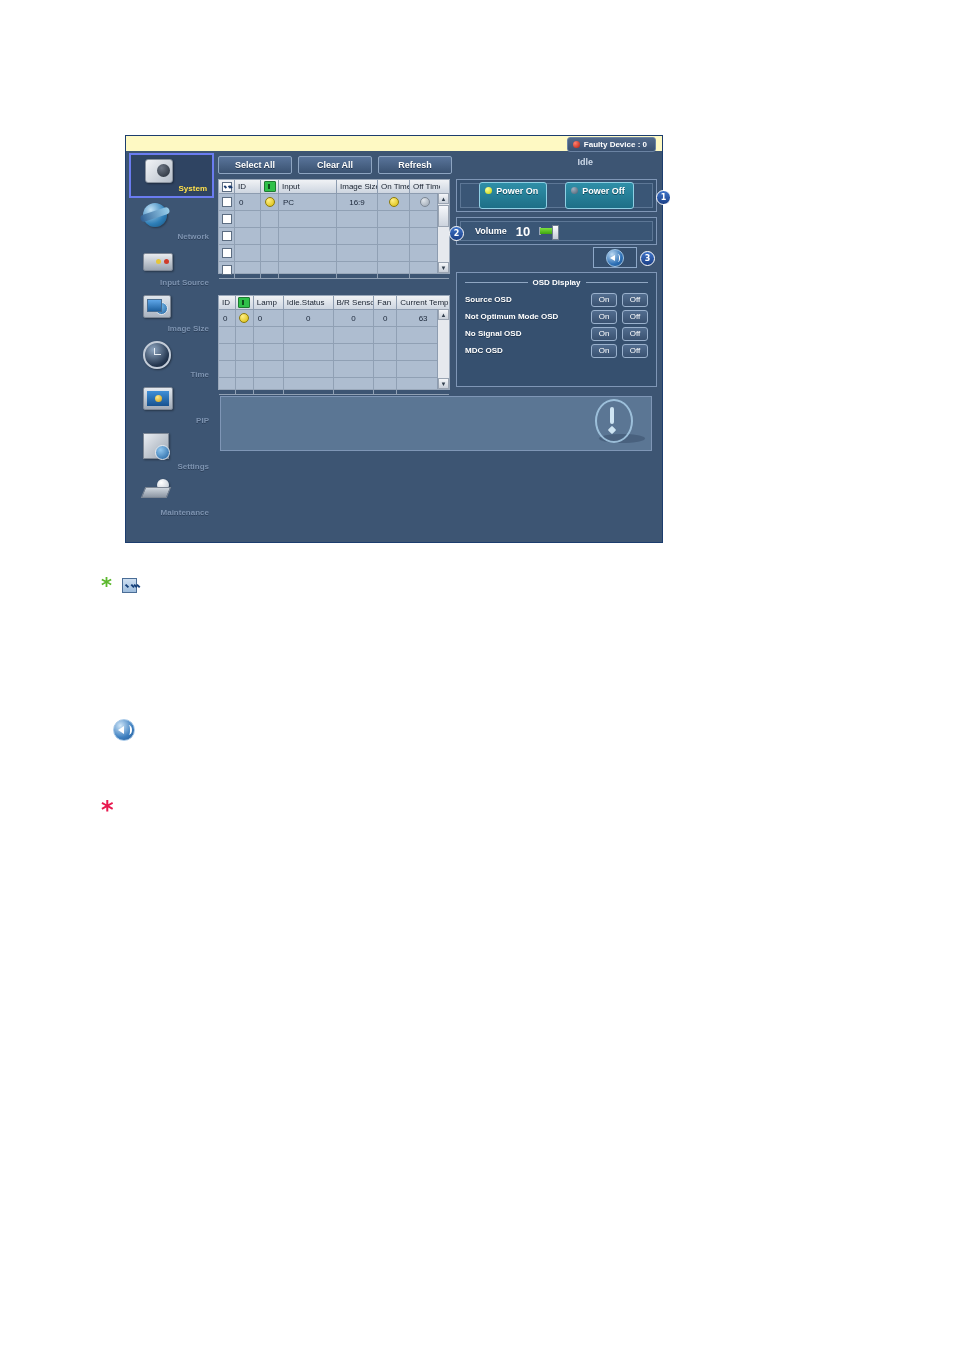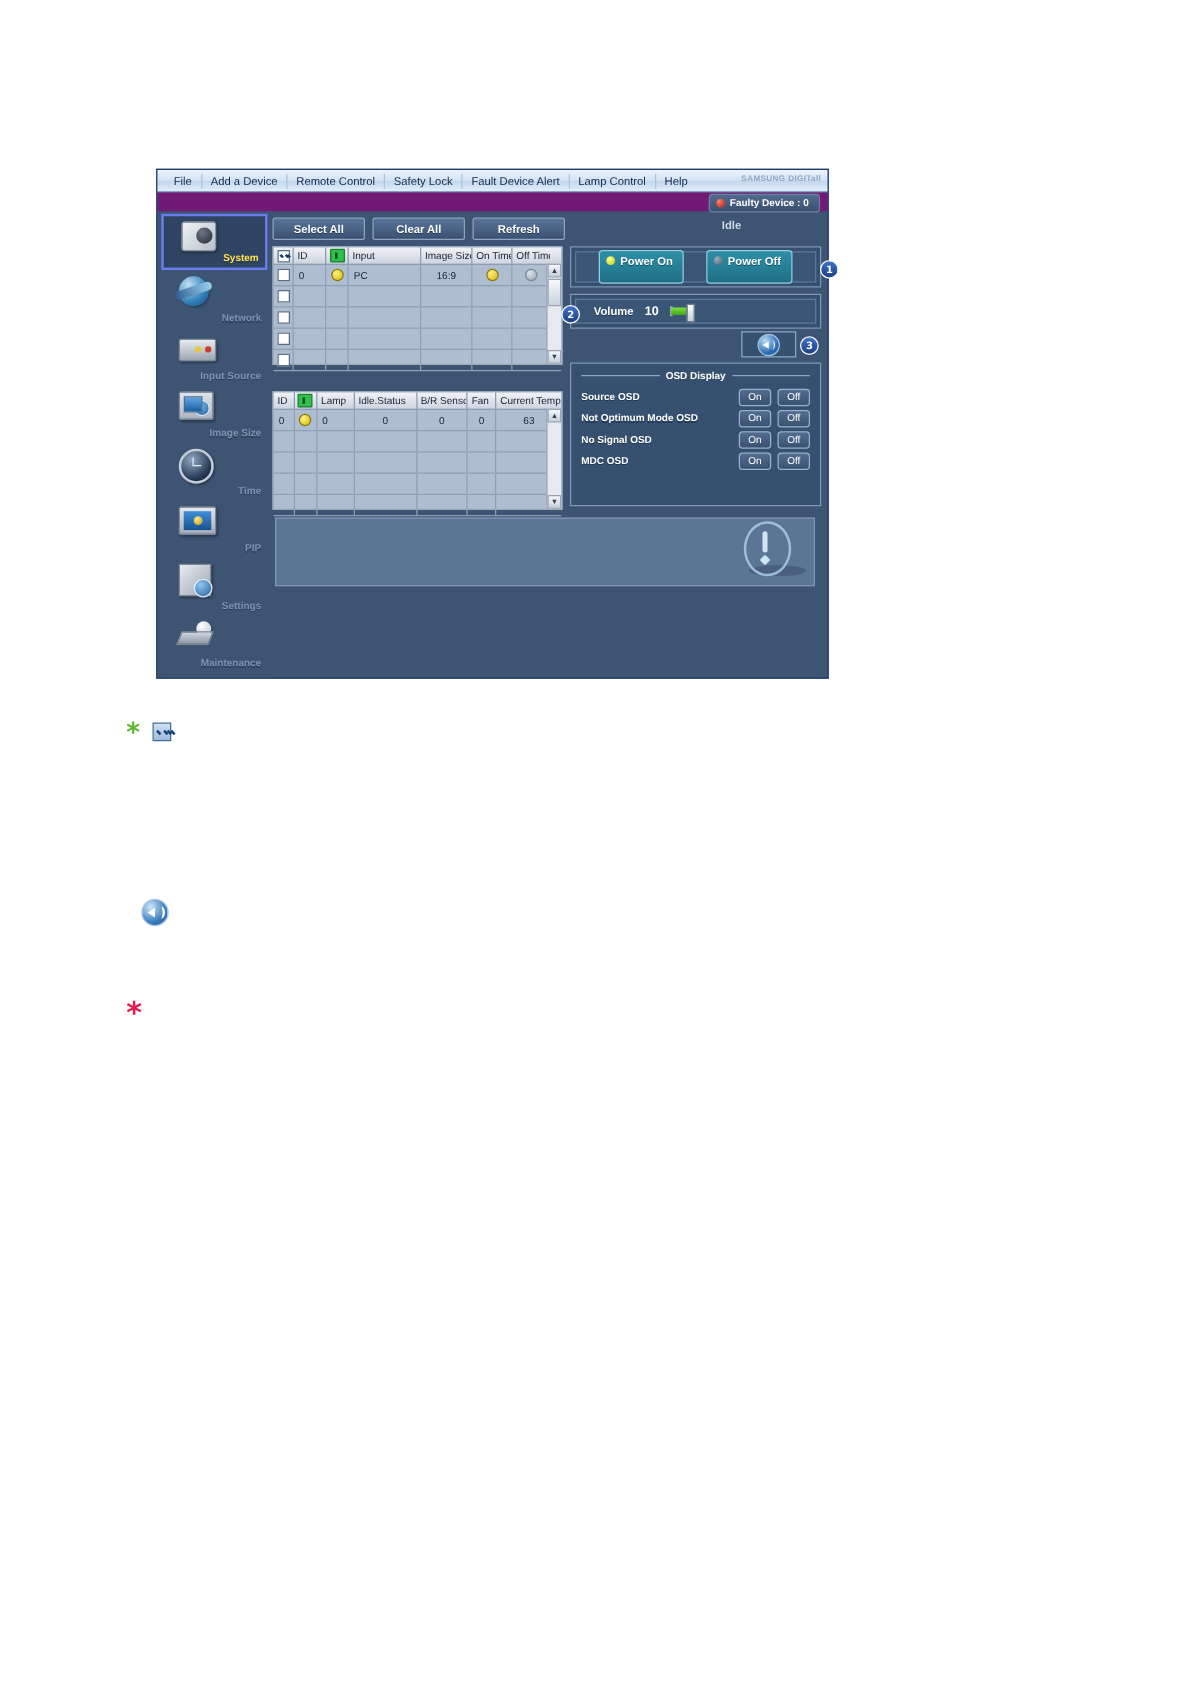--- a/index.html
+++ b/index.html
@@ -26,21 +26,21 @@
 
   
   .menubar{height:17px;background:linear-gradient(to bottom,#ecf3fb 0%,#d5e3f4 48%,#c3d6ec 52%,#e3eefa 100%);
     display:flex;align-items:center;padding-left:6px;position:relative;border-bottom:1px solid #8fb0d4;}
   .menu-item{font-size:9px;color:#13284a;padding:1px 7px;white-space:nowrap;
     border-left:1px solid #a9c2dd;}
   .menu-item:first-child{border-left:none;}
   .brand{position:absolute;right:5px;top:4px;font-size:6.5px;color:#8fa6c2;font-weight:bold;letter-spacing:.3px;}
 
   
-  .faulty-strip{height:15px;background:#701a75;position:relative;}
+  .faulty-strip{height:15px;background:#fef9c3;position:relative;}
   .faulty-badge{position:absolute;right:6px;top:1px;height:13px;padding:0 8px 0 5px;
     display:flex;align-items:center;gap:4px;border:1px solid #6b83a3;border-radius:3px;
     background:linear-gradient(to bottom,#51698a,#3a5170);}
   .faulty-badge .dot{width:7px;height:7px;border-radius:50%;
     background:radial-gradient(circle at 30% 30%,#ff7f6e,#b81d0c);flex:none;}
   .faulty-badge .t{font-size:8px;color:#ffffff;font-weight:bold;white-space:nowrap;}
 
   
   .body-area{display:flex;height:373px;}
 
@@ -144,21 +144,21 @@
   .pwr-led.on{background:radial-gradient(circle at 32% 28%,#f6ff9e,#c9d200);}
   .pwr-led.off{background:radial-gradient(circle at 32% 28%,#9fb0c0,#4c5e70);}
 
   .circnum{position:absolute;width:13px;height:13px;border-radius:50%;
     background:linear-gradient(to bottom,#3f74c9,#1b3f86);border:1px solid #ffffff;
     color:#ffffff;font-size:8px;font-weight:bold;display:flex;align-items:center;justify-content:center;
     font-family:"DejaVu Sans",sans-serif;z-index:5;}
 
   .vol-row{display:flex;align-items:center;height:100%;padding-left:14px;gap:9px;}
   .vol-label{font-size:9px;font-weight:bold;color:#ffffff;text-shadow:0 1px 0 #1f3550;}
-  .vol-val{font-size:10px;color:#ffffff;font-weight:bold;}
+  .vol-val{font-size:13px;color:#ffffff;font-weight:bold;}
   .slider{flex:1;height:8px;background:linear-gradient(to bottom,#f4f6f9,#ccd3dc);
     border:1px solid #9aa6b6;position:relative;margin-right:8px;box-sizing:border-box;}
   .slider .fill{position:absolute;left:0;top:0;bottom:0;width:12px;background:linear-gradient(to bottom,#7ce13f,#3fa510);}
   .slider .knob{position:absolute;left:12px;top:-3px;width:5px;height:13px;
     background:linear-gradient(to bottom,#fbfcfe,#c4ccd7);border:1px solid #6f7d8e;}
 
   .mute-bar{position:relative;height:21px;margin-top:2px;}
   .mute-box{position:absolute;right:20px;top:0;width:42px;height:19px;border:1px solid #8ea8c8;
     background:#36506f;display:flex;align-items:center;justify-content:center;}
   .spk{width:16px;height:16px;border-radius:50%;
@@ -203,30 +203,20 @@
     border-top:4px solid transparent;border-bottom:4px solid transparent;border-right:6px solid #ffffff;}
   .spk-ico:before{content:"";position:absolute;left:11px;top:5px;width:5px;height:10px;
     border-right:2px solid #ffffff;border-radius:0 50% 50% 0;}
 </style>
 </head>
 <body>
 
 <div id="mdc-window">
 
 
-  <div class="menubar">
-    <div class="menu-item">File</div>
-    <div class="menu-item">Add a Device</div>
-    <div class="menu-item">Remote Control</div>
-    <div class="menu-item">Safety Lock</div>
-    <div class="menu-item">Fault Device Alert</div>
-    <div class="menu-item">Lamp Control</div>
-    <div class="menu-item">Help</div>
-    <div class="brand">SAMSUNG DIGITall</div>
-  </div>
 
   <div class="faulty-strip">
     <div class="faulty-badge">
       <span class="dot"></span>
       <span class="t">Faulty Device : 0</span>
     </div>
   </div>
 
   <div class="body-area">
 

